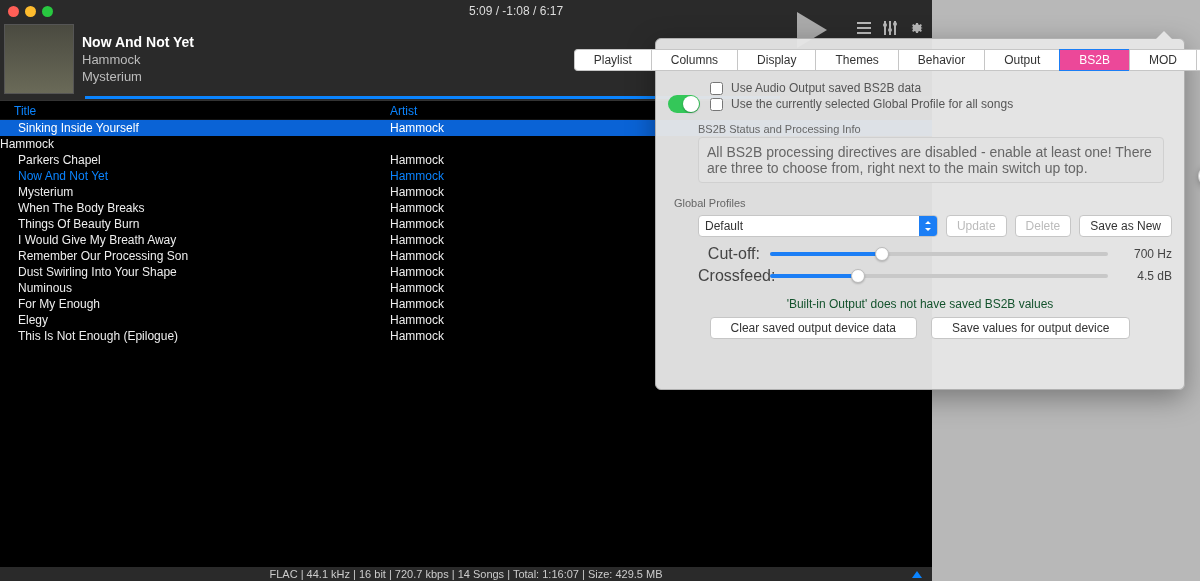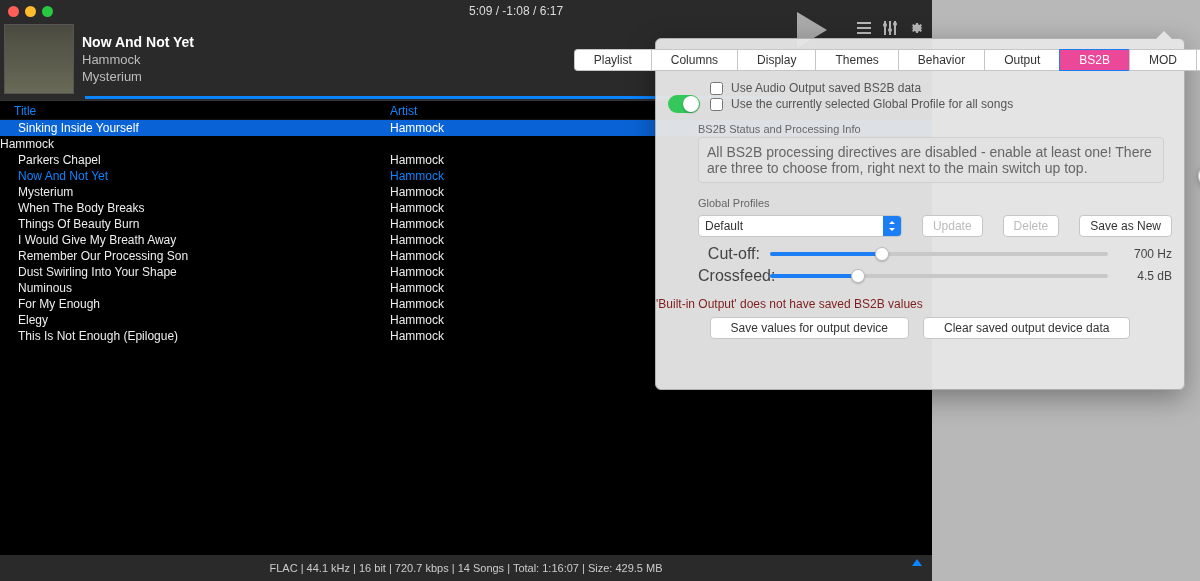--- a/index.html
+++ b/index.html
@@ -41,21 +41,21 @@
   .col-artist { flex: 1; color: #0a84ff; font-size: 12px; line-height: 20px; }
 
   .playlist-body { flex: 1; overflow: hidden; background: #000; }
   .playlist-row { display: flex; height: 16px; line-height: 16px; font-size: 12px; }
   .playlist-row .c-title { width: 390px; padding-left: 18px; color: #eee; white-space: nowrap; overflow: hidden; text-overflow: ellipsis; }
   .playlist-row .c-artist { flex: 1; color: #eee; }
   .playlist-row.selected { background: #0a63d6; }
   .playlist-row.selected .c-title, .playlist-row.selected .c-artist { color: #fff; }
   .playlist-row.now-playing .c-title, .playlist-row.now-playing .c-artist { color: #0a84ff; }
 
-  .status-bar { height: 26px; background: #2a2a2a; display: flex; align-items: center; justify-content: center; position: relative; }
+  .status-bar { height: 14px; background: #2a2a2a; display: flex; align-items: center; justify-content: center; position: relative; }
   .status-text { color: #ccc; font-size: 11px; }
   .status-arrow { position: absolute; right: 10px; top: 4px; width: 0; height: 0; border-left: 5px solid transparent; border-right: 5px solid transparent; border-bottom: 7px solid #0a84ff; }
 
   
   .prefs-panel {
     position: absolute; left: 655px; top: 38px; width: 530px; height: 352px;
     background: rgba(230,230,230,0.96); border: 1px solid #b0b0b0; border-radius: 6px;
     box-shadow: 0 8px 28px rgba(0,0,0,0.35);
   }
   .prefs-pointer {
@@ -75,36 +75,36 @@
   .toggle-knob { position: absolute; right: 1px; top: 1px; width: 16px; height: 16px; border-radius: 50%; background: #fff; box-shadow: 0 1px 2px rgba(0,0,0,.3);}
   .check-line { display: flex; align-items: flex-end; gap: 8px; margin: 2px 0; font-size: 12px; color: #555; }
   .check-line input[type=checkbox]{ width:13px; height:13px; }
 
   .section-label { font-size: 11px; color: #666; padding: 6px 0 2px 42px; }
   .info-box {
     margin: 0 20px 8px 42px; background: #e2e2e2; border: 1px solid #d0d0d0; border-radius: 4px;
     padding: 6px 8px; font-size: 14px; color: #666; min-height: 38px;
   }
 
-  .profiles-row { display: flex; align-items: center; gap: 20px; padding: 4px 12px 6px 42px; }
+  .profiles-row { display: flex; align-items: center; gap: 8px; padding: 4px 12px 6px 42px; }
   .select-box { flex: 1; display: flex; align-items: center; background: #fff; border: 1px solid #c6c6c6; border-radius: 4px; height: 22px; overflow:hidden;}
   .select-text { flex:1; padding: 0 6px; font-size: 12px; color: #333; }
   .select-cap { width: 18px; height: 100%; background: #1b7ef5; display:flex; align-items:center; justify-content:center; }
   .select-cap svg { width:6px; height:10px; fill:#fff;}
   .pbtn { background: #fff; border: 1px solid #c6c6c6; border-radius: 4px; padding: 2px 10px; font-size: 12px; color: #333; height:22px;}
   .pbtn.disabled { color: #bbb; }
 
   .slider-row { display: flex; align-items: center; gap: 10px; padding: 2px 12px 2px 42px; }
   .slider-label { width: 62px; text-align: right; font-size: 16px; color: #444; }
   .slider-track { flex: 1; height: 4px; background: #c8c8c8; border-radius: 2px; position: relative; }
   .slider-fill { position: absolute; left:0; top:0; height:4px; background:#1b7ef5; border-radius:2px; }
   .slider-thumb { position: absolute; top: -5px; width: 14px; height: 14px; border-radius: 50%; background: #fff; border:1px solid #bbb; box-shadow:0 1px 2px rgba(0,0,0,.2);}
   .slider-value { width: 54px; text-align: right; font-size: 12px; color: #444; }
 
-  .notice-line { font-size: 12px; color: #7f1d1d; padding: 10px 0 6px 0;}
+  .notice-line { text-align: center; font-size: 12px; color: #14532d; padding: 10px 0 6px 0;}
   .bottom-btn-row { display: flex; justify-content: center; gap: 14px; padding-bottom: 12px;}
   .wide-btn { background: #fff; border: 1px solid #c6c6c6; border-radius: 4px; padding: 3px 20px; font-size: 12px; color: #333;}
 
   .help-badge {
     position: absolute; right: -36px; top: 126px; width: 22px; height: 22px; border-radius: 50%;
     background: #fff; border: 1px solid #ccc; display:flex; align-items:center; justify-content:center;
     font-size: 13px; color:#555; box-shadow: 0 2px 6px rgba(0,0,0,.25);
   }
 </style>
 </head>
@@ -252,21 +252,21 @@
       <label class="check-line">
         <input type="checkbox" style="">
         <span>Use the currently selected Global Profile for all songs</span>
       </label>
     </div>
   </div>
 
   <div class="section-label">BS2B Status and Processing Info</div>
   <div class="info-box">All BS2B processing directives are disabled - enable at least one! There are three to choose from, right next to the main switch up top.</div>
 
-  <div class="section-label" style="padding-left:42px;">Global Profiles</div>
+  <div class="section-label" style="padding-left:18px;">Global Profiles</div>
   <div class="profiles-row">
     <div class="select-box">
       <div class="select-text">Default</div>
       <div class="select-cap">
         <svg viewBox="0 0 6 10">
             <path d="M3 0L6 3H0zM3 10L0 7h6z"></path>
           </svg>
       </div>
     </div>
     <button class="pbtn disabled">Update</button>
@@ -287,18 +287,18 @@
     <div class="slider-label">Crossfeed:</div>
     <div class="slider-track">
       <div class="slider-fill" id="cf-fill" style="width: 26%;"></div>
       <div class="slider-thumb" id="cf-thumb" style="left: calc(26% - 7px);"></div>
     </div>
     <div class="slider-value">4.5 dB</div>
   </div>
 
   <div class="notice-line">'Built-in Output' does not have saved BS2B values</div>
   <div class="bottom-btn-row">
+    <button class="wide-btn">Clear saved output device data</button>
     <button class="wide-btn">Save values for output device</button>
-    <button class="wide-btn">Clear saved output device data</button>
   </div>
 
   <div class="help-badge">?</div>
 </div>
 
 </body></html>

